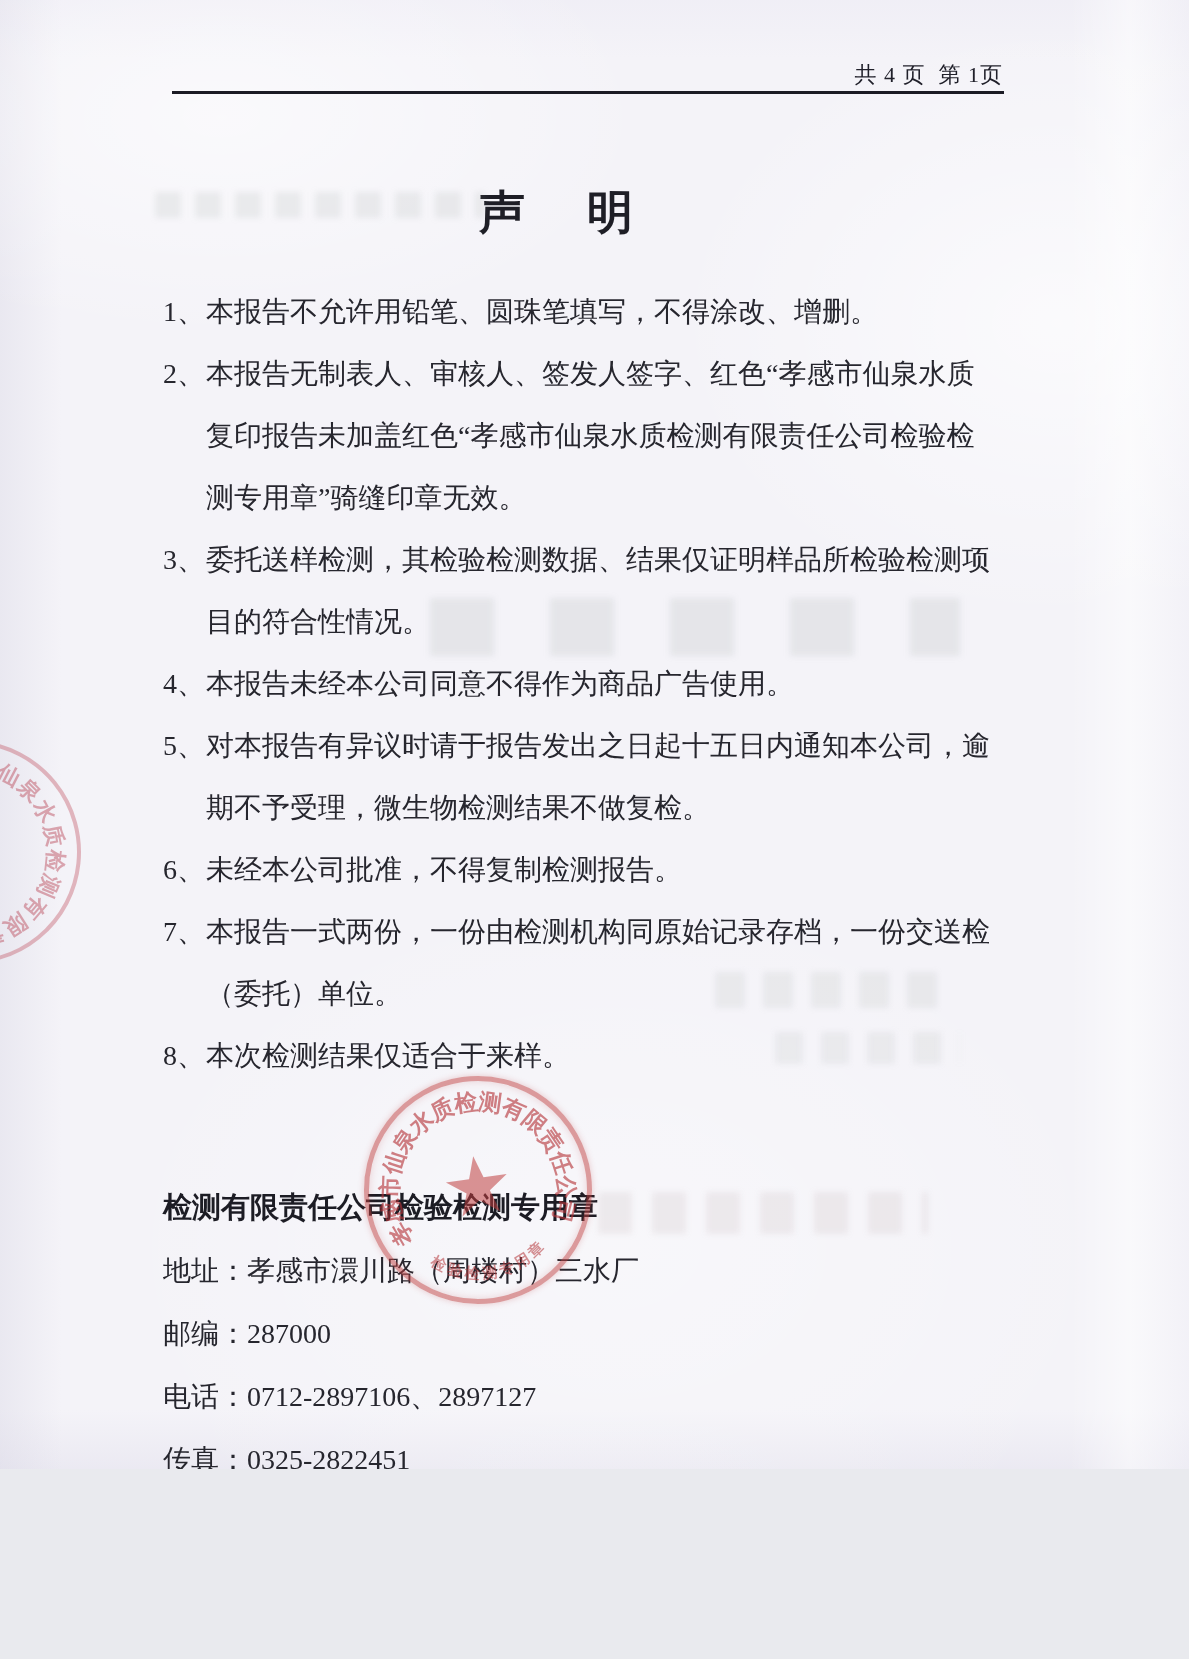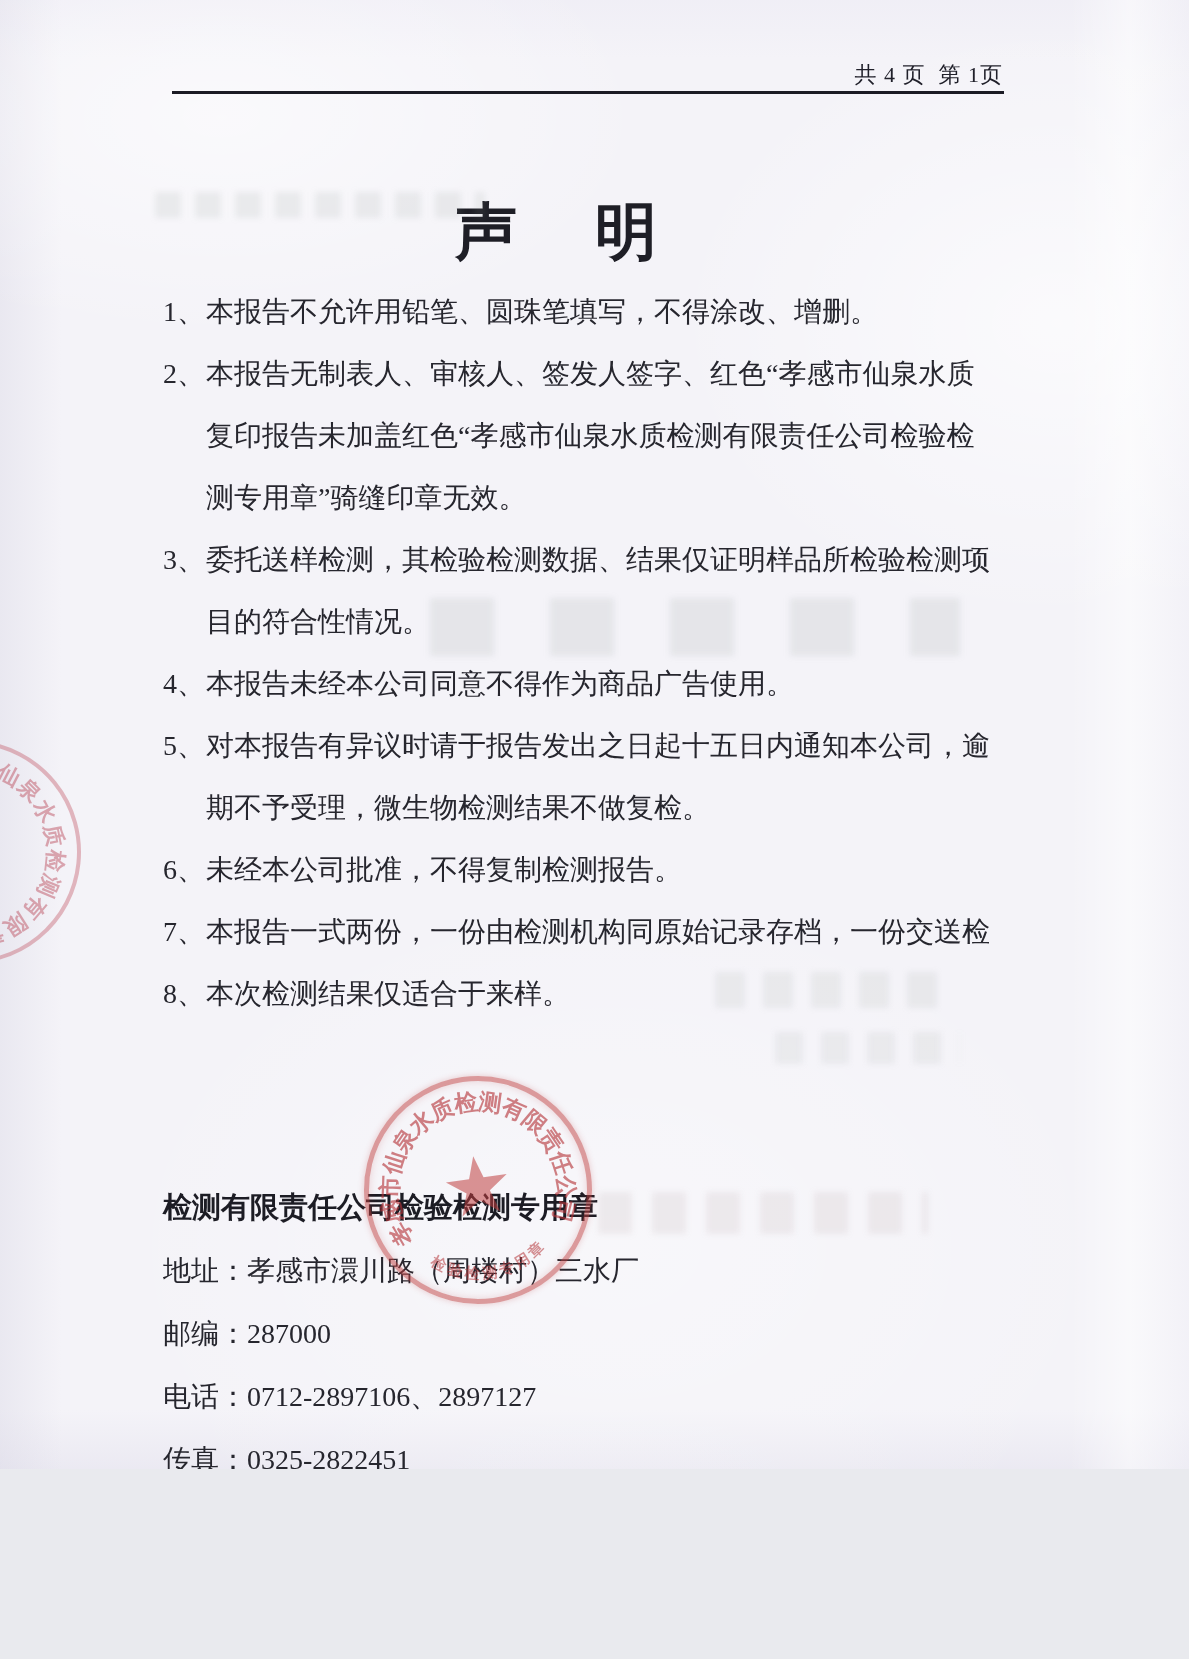--- a/index.html
+++ b/index.html
@@ -15,22 +15,22 @@
     font-family:"Liberation Serif","DejaVu Serif",serif;
     color:#26262e;
     padding-left:40px;
   }
   .page-info {
     position:absolute; top:60px; left:0; width:1003px; text-align:right;
     font-size:22px; letter-spacing:1px; color:#20202a; white-space:pre;
   }
   .header-rule { position:absolute; left:172px; top:91px; width:832px; height:3px; background:#1b1b24; }
   .title {
-    position:absolute; top:190px; left:0; width:1120px; text-align:center;
-    font-size:62px; font-weight:bold; letter-spacing:8px; color:#1e1e26;
+    position:absolute; top:182px; left:0; width:1120px; text-align:center;
+    font-size:46px; font-weight:bold; letter-spacing:8px; color:#1e1e26;
   }
   .statement { position:absolute; left:163px; top:281px; width:900px; }
   .item { position:relative; padding-left:43px; }
   .item-no { position:absolute; left:0; top:0; height:62px; line-height:62px; font-size:28px; }
   .line { height:62px; line-height:62px; font-size:28px; white-space:nowrap; }
   .footer { position:absolute; left:163px; top:1176px; }
   .company {
     font-size:29px; line-height:63px; font-weight:bold;
     font-family:"Liberation Sans","DejaVu Sans",sans-serif; color:#1c1c24;
   }
@@ -109,20 +109,21 @@
       <div class="line">对本报告有异议时请于报告发出之日起十五日内通知本公司，逾</div>
       <div class="line">期不予受理，微生物检测结果不做复检。</div>
     </div>
     <div class="item">
       <span class="item-no">6、</span>
       <div class="line">未经本公司批准，不得复制检测报告。</div>
     </div>
     <div class="item">
       <span class="item-no">7、</span>
       <div class="line">本报告一式两份，一份由检测机构同原始记录存档，一份交送检</div>
+      <div class="line">（委托）单位。</div>
     </div>
     <div class="item">
       <span class="item-no">8、</span>
       <div class="line">本次检测结果仅适合于来样。</div>
     </div>
   </div>
 
   <div class="footer">
     <div class="company">检测有限责任公司检验检测专用章</div>
     <div class="footer-line">地址：孝感市澴川路（周楼村）三水厂</div>

